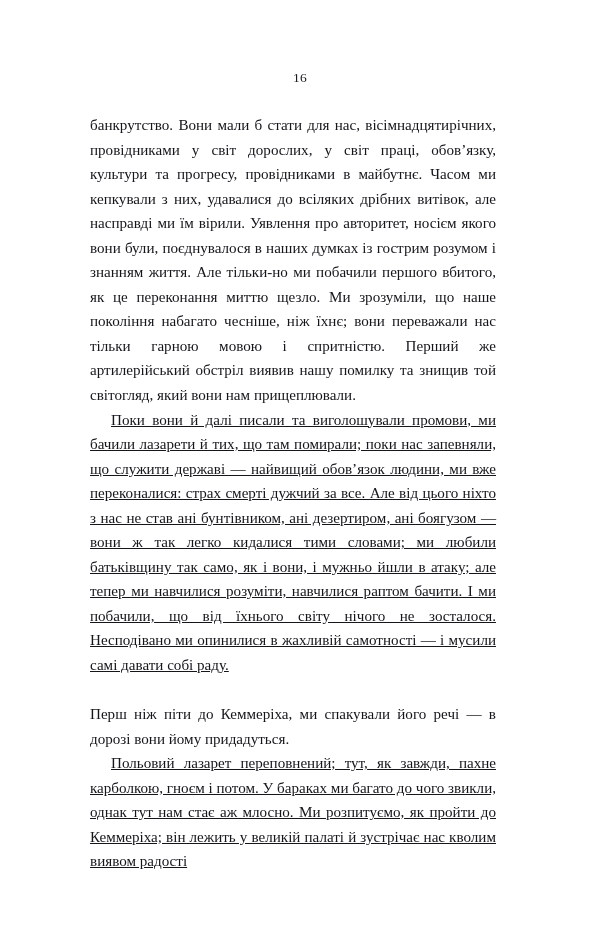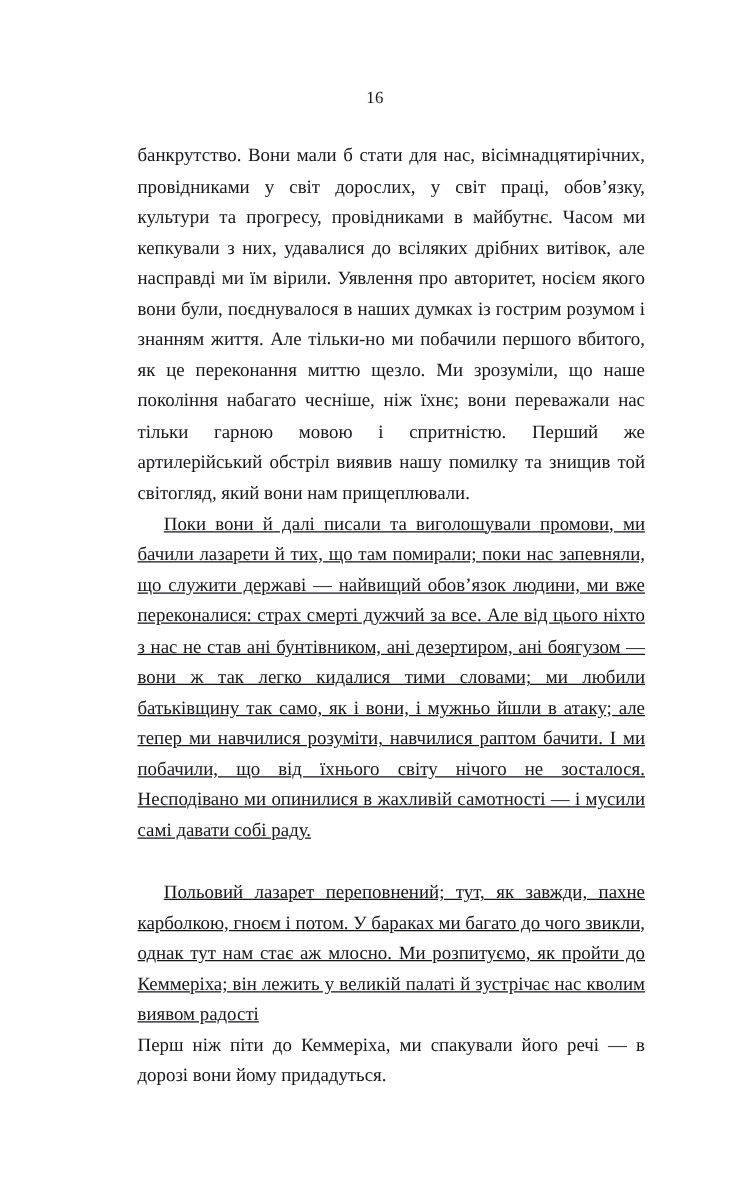--- a/index.html
+++ b/index.html
@@ -26,21 +26,21 @@
     left: 0;
     width: 600px;
     text-align: center;
     font-size: 13.5px;
     letter-spacing: 0.2px;
     color: #1a1a1e;
   }
   .textblock {
     position: absolute;
     top: 113px;
-    left: 110px;
+    left: 90px;
     width: 406px;
   }
   p.para {
     margin: 0;
     text-align: justify;
     text-justify: inter-word;
     font-size: 15.1px;
     line-height: 24.55px;
     color: #15151a;
     text-indent: 0;
@@ -66,19 +66,19 @@
   <div class="folio">16</div>
 
   <div class="textblock">
 
     <p class="para">банкрутство. Вони мали б стати для нас, вісімнадцятирічних, провідниками у світ дорослих, у світ праці, обов’язку, культури та прогресу, провідниками в майбутнє. Часом ми кепкували з них, удавалися до всіляких дрібних витівок, але насправді ми їм вірили. Уявлення про авторитет, носієм якого вони були, поєднувалося в наших думках із гострим розумом і знанням життя. Але тільки-но ми побачили першого вбитого, як це переконання миттю щезло. Ми зрозуміли, що наше покоління набагато чесніше, ніж їхнє; вони переважали нас тільки гарною мовою і спритністю. Перший же артилерійський обстріл виявив нашу помилку та знищив той світогляд, який вони нам прищеплювали.</p>
 
     <p class="para indent">Поки вони й далі писали та виголошували промови, ми бачили лазарети й тих, що там помирали; поки нас запевняли, що служити державі — найвищий обов’язок людини, ми вже переконалися: страх смерті дужчий за все. Але від цього ніхто з нас не став ані бунтівником, ані дезертиром, ані боягузом — вони ж так легко кидалися тими словами; ми любили батьківщину так само, як і вони, і мужньо йшли в атаку; але тепер ми навчилися розуміти, навчилися раптом бачити. І ми побачили, що від їхнього світу нічого не зосталося. Несподівано ми опинилися в жахливій самотності — і мусили самі давати собі раду.</p>
 
     <div class="section-gap"></div>
 
+    <p class="para">Перш ніж піти до Кеммеріха, ми спакували його речі — в дорозі вони йому придадуться.</p>
+
     <p class="para indent last-justify">Польовий лазарет переповнений; тут, як завжди, пахне карболкою, гноєм і потом. У бараках ми багато до чого звикли, однак тут нам стає аж млосно. Ми розпитуємо, як пройти до Кеммеріха; він лежить у великій палаті й зустрічає нас кволим виявом радості</p>
-
-    <p class="para">Перш ніж піти до Кеммеріха, ми спакували його речі — в дорозі вони йому придадуться.</p>
 
   </div>
 
 </div>
 
 </body></html>

